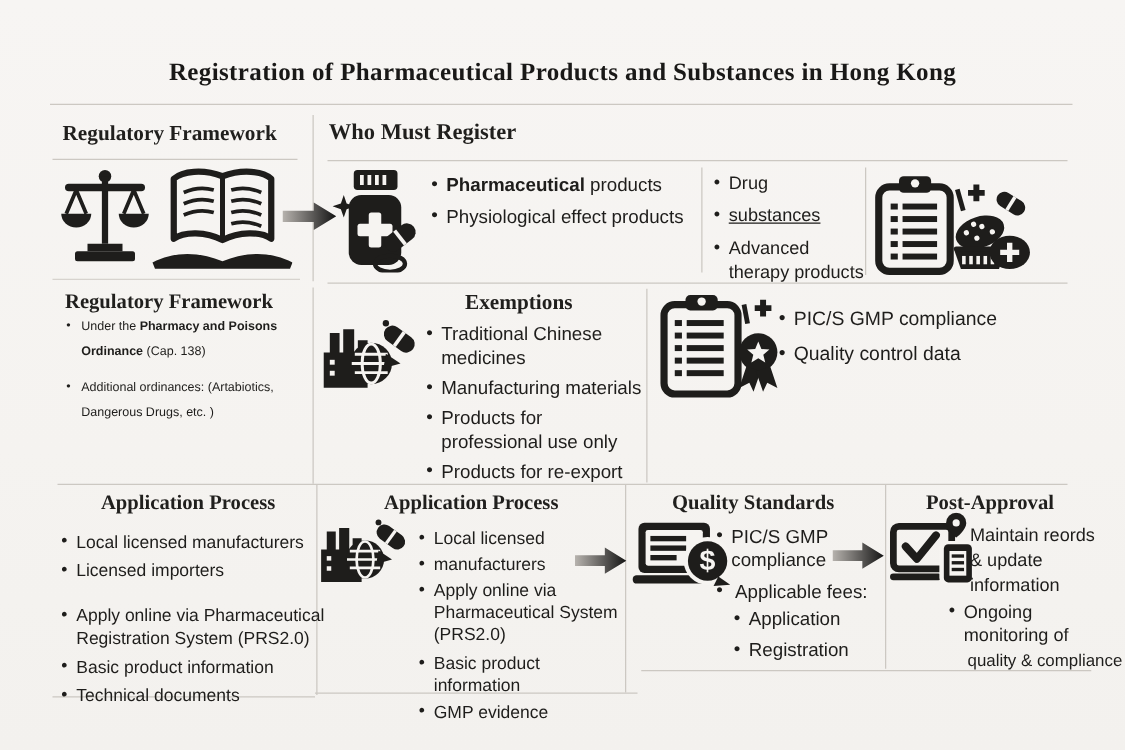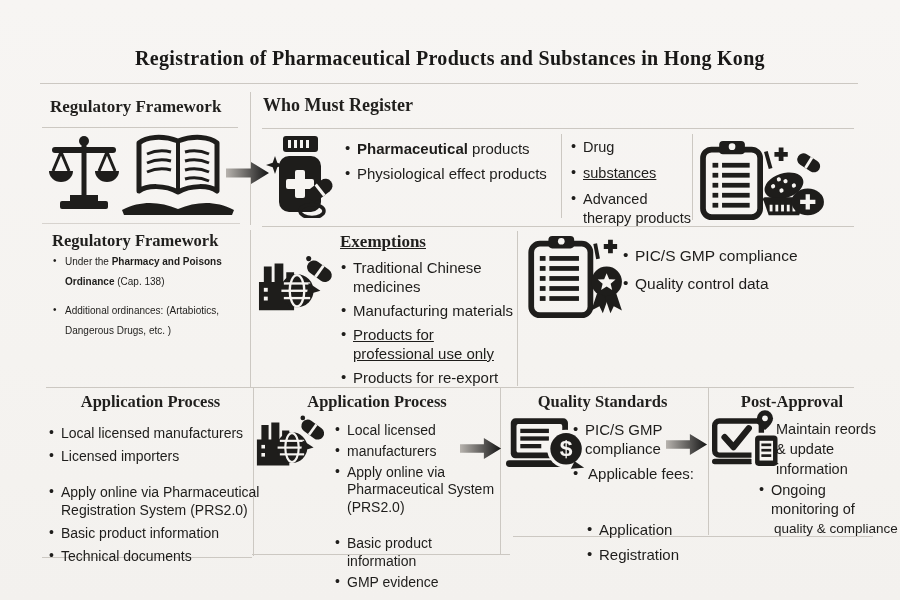--- a/index.html
+++ b/index.html
@@ -176,21 +176,21 @@
       </g>
     </svg>
   </div>
 
   <div class="hdr" style="left:52px;top:231px;font-size:16.5px;">Regulatory Framework</div>
   <ul class="ul" style="left:52px;top:252px;width:188px;font-size:10px;line-height:19.5px;">
     <li style="margin-bottom:10px;"><span>Under the </span><b>Pharmacy and Poisons Ordinance</b><span> (Cap. 138)</span></li>
     <li>Additional ordinances: (Artabiotics, Dangerous Drugs, etc. )</li>
   </ul>
 
-  <div class="hdr" style="left:308px;top:232px;width:150px;text-align:center;font-size:17px;text-decoration:underline;">Exemptions</div>
+  <div class="hdr" style="left:308px;top:232px;width:150px;text-align:right;font-size:17px;">Exemptions</div>
   <div class="abs" style="left:258px;top:250px;">
     <svg width="78" height="64" viewBox="0 0 80 64">
       <g fill="#1e1d1b">
         <path d="M1 61 V32 H6 V16 H14 V32 H17 V13 H26 V32 H29 V22 H37 V61 Z"></path>
         <g fill="#f6f4f1">
             <rect x="6" y="38" width="4" height="4"></rect>
             <rect x="6" y="47" width="4" height="4"></rect>
           </g>
         <circle cx="40" cy="41" r="17"></circle>
         <g stroke="#f6f4f1" stroke-width="2.4" fill="none">
@@ -204,21 +204,21 @@
             <rect x="-14" y="-7" width="28" height="14" rx="7"></rect>
             <rect x="-1.5" y="-7" width="3" height="14" fill="#f6f4f1"></rect>
           </g>
         <path d="M52 33 L64 41 L50 45 Z"></path>
       </g>
     </svg>
   </div>
   <ul class="ul" style="left:340px;top:258px;width:176px;font-size:15px;line-height:19px;">
     <li style="margin-bottom:5px;">Traditional Chinese medicines</li>
     <li style="margin-bottom:5px;">Manufacturing materials</li>
-    <li style="margin-bottom:5px;text-decoration:underline;">Products for professional use only</li>
+    <li style="margin-bottom:5px;">Products for professional use only</li>
     <li>Products for re-export</li>
   </ul>
 
   <div class="abs" style="left:528px;top:236px;">
     <svg width="100" height="84" viewBox="0 0 104 88">
       <g fill="#1e1d1b">
         <rect x="3" y="8" width="62" height="75" rx="9" fill="none" stroke="#1e1d1b" stroke-width="6"></rect>
         <rect x="21" y="0" width="27" height="13" rx="4"></rect>
         <circle cx="34.5" cy="5.5" r="3.5" fill="#f6f4f1"></circle>
         <rect x="12" y="21" width="6" height="5"></rect>
@@ -275,21 +275,21 @@
             <rect x="-14" y="-7" width="28" height="14" rx="7"></rect>
             <rect x="-1.5" y="-7" width="3" height="14" fill="#f6f4f1"></rect>
           </g>
         <path d="M52 33 L64 41 L50 45 Z"></path>
       </g>
     </svg>
   </div>
   <ul class="ul" style="left:334px;top:422px;width:170px;font-size:14px;line-height:17.5px;">
     <li style="margin-bottom:3.5px;">Local licensed</li>
     <li style="margin-bottom:3px;">manufacturers</li>
-    <li style="margin-bottom:19px;">Apply online via Pharmaceutical System (PRS2.0)</li>
+    <li style="margin-bottom:6px;">Apply online via Pharmaceutical System (PRS2.0)</li>
     <li style="margin-bottom:3.5px;">Basic product information</li>
     <li>GMP evidence</li>
   </ul>
 
   <div class="abs" style="left:460px;top:436px;">
     <svg width="42" height="25" viewBox="0 0 44 26">
       <defs>
           <linearGradient id="ag2" x1="0" y1="0" x2="1" y2="0">
         <stop offset="0" stop-color="#b7b3ae"></stop>
             <stop offset="1" stop-color="#141414"></stop>
@@ -314,21 +314,21 @@
         <path d="M72 46 L82 53 L68 54 Z"></path>
         <text x="63" y="41" text-anchor="middle" font-size="24" font-weight="bold" fill="#f6f4f1">$</text>
       </g>
     </svg>
   </div>
   <ul class="ul" style="left:572px;top:420px;width:122px;font-size:15px;line-height:19px;">
     <li style="margin-bottom:6px;">PIC/S GMP compliance</li>
     <li style="margin-bottom:6px;text-align:right;">Applicable fees:</li>
   </ul>
   <ul class="ul" style="left:586px;top:486px;width:110px;font-size:15px;line-height:19px;">
-    <li style="margin-bottom:6px;margin-top:34px;">Application</li>
+    <li style="margin-bottom:6px;">Application</li>
     <li>Registration</li>
   </ul>
 
   <div class="abs" style="left:666px;top:432px;">
     <svg width="42" height="25" viewBox="0 0 44 26">
       <defs>
           <linearGradient id="ag3" x1="0" y1="0" x2="1" y2="0">
         <stop offset="0" stop-color="#b7b3ae"></stop>
             <stop offset="1" stop-color="#141414"></stop>
       </linearGradient>

